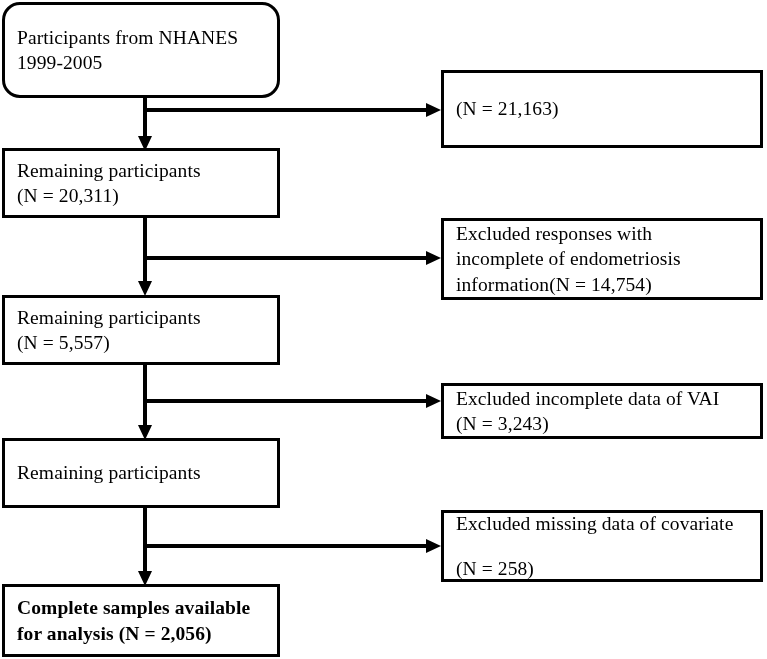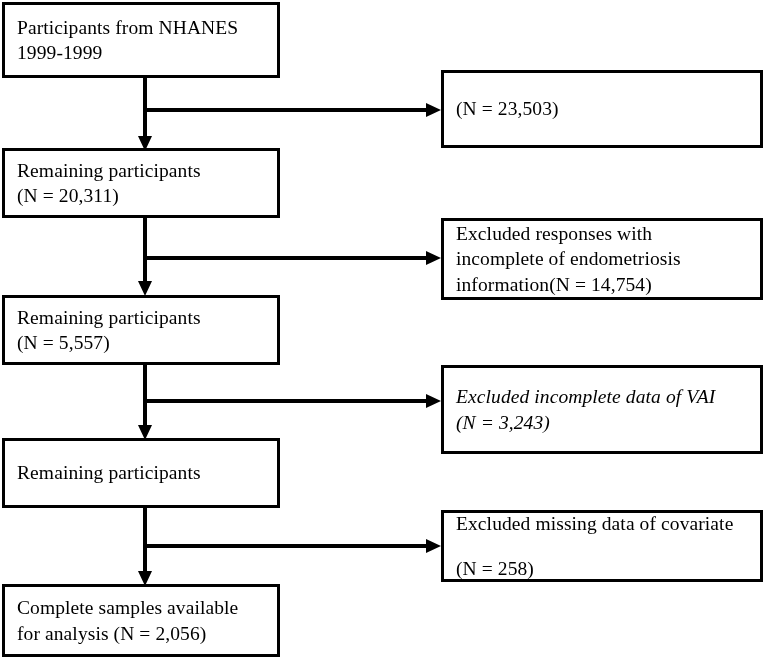--- a/index.html
+++ b/index.html
@@ -80,55 +80,55 @@
     </g>
 
     <g>
       <path class="connector-line" d="M 145 508 L 145 577"></path>
       <polygon class="arrow-head" points="145,586 138,571 152,571"></polygon>
       <path class="connector-line" d="M 145 546 L 432 546"></path>
       <polygon class="arrow-head" points="441,546 426,539 426,553"></polygon>
     </g>
   </svg>
 
-  <div class="node-box" style="left:2px; top:2px; width:278px; height:76px;">
+  <div class="node-box" style="left:2px; top:2px; width:278px; height:96px;border-radius:18px;">
     <div class="node-line">Participants from NHANES</div>
-    <div class="node-line">1999-1999</div>
+    <div class="node-line">1999-2005</div>
   </div>
 
   <div class="node-box" style="left:2px; top:148px; width:278px; height:70px;">
     <div class="node-line">Remaining participants</div>
     <div class="node-line">(N = 20,311)</div>
   </div>
 
   <div class="node-box" style="left:2px; top:295px; width:278px; height:70px;">
     <div class="node-line">Remaining participants</div>
     <div class="node-line">(N = 5,557)</div>
   </div>
 
   <div class="node-box" style="left:2px; top:438px; width:278px; height:70px;">
     <div class="node-line">Remaining participants</div>
   </div>
 
-  <div class="node-box" style="left:2px; top:584px; width:278px; height:73px;">
+  <div class="node-box" style="left:2px; top:584px; width:278px; height:73px;font-weight:bold;">
     <div class="node-line">Complete samples available</div>
     <div class="node-line">for analysis (N = 2,056)</div>
   </div>
 
   <div class="node-box" style="left:441px; top:70px; width:322px; height:78px;">
-    <div class="node-line">(N = 23,503)</div>
+    <div class="node-line">(N = 21,163)</div>
   </div>
 
   <div class="node-box" style="left:441px; top:218px; width:322px; height:82px;">
     <div class="node-line">Excluded responses with</div>
     <div class="node-line">incomplete of endometriosis</div>
     <div class="node-line">information(N = 14,754)</div>
   </div>
 
-  <div class="node-box" style="left:441px; top:365px; width:322px; height:89px;font-style:italic;">
+  <div class="node-box" style="left:441px; top:383px; width:322px; height:56px;">
     <div class="node-line">Excluded incomplete data of VAI</div>
     <div class="node-line">(N = 3,243)</div>
   </div>
 
   <div class="node-box" style="left:441px; top:510px; width:322px; height:72px;gap:20px;">
     <div class="node-line">Excluded missing data of covariate</div>
     <div class="node-line">(N = 258)</div>
   </div>
 
 </div>

